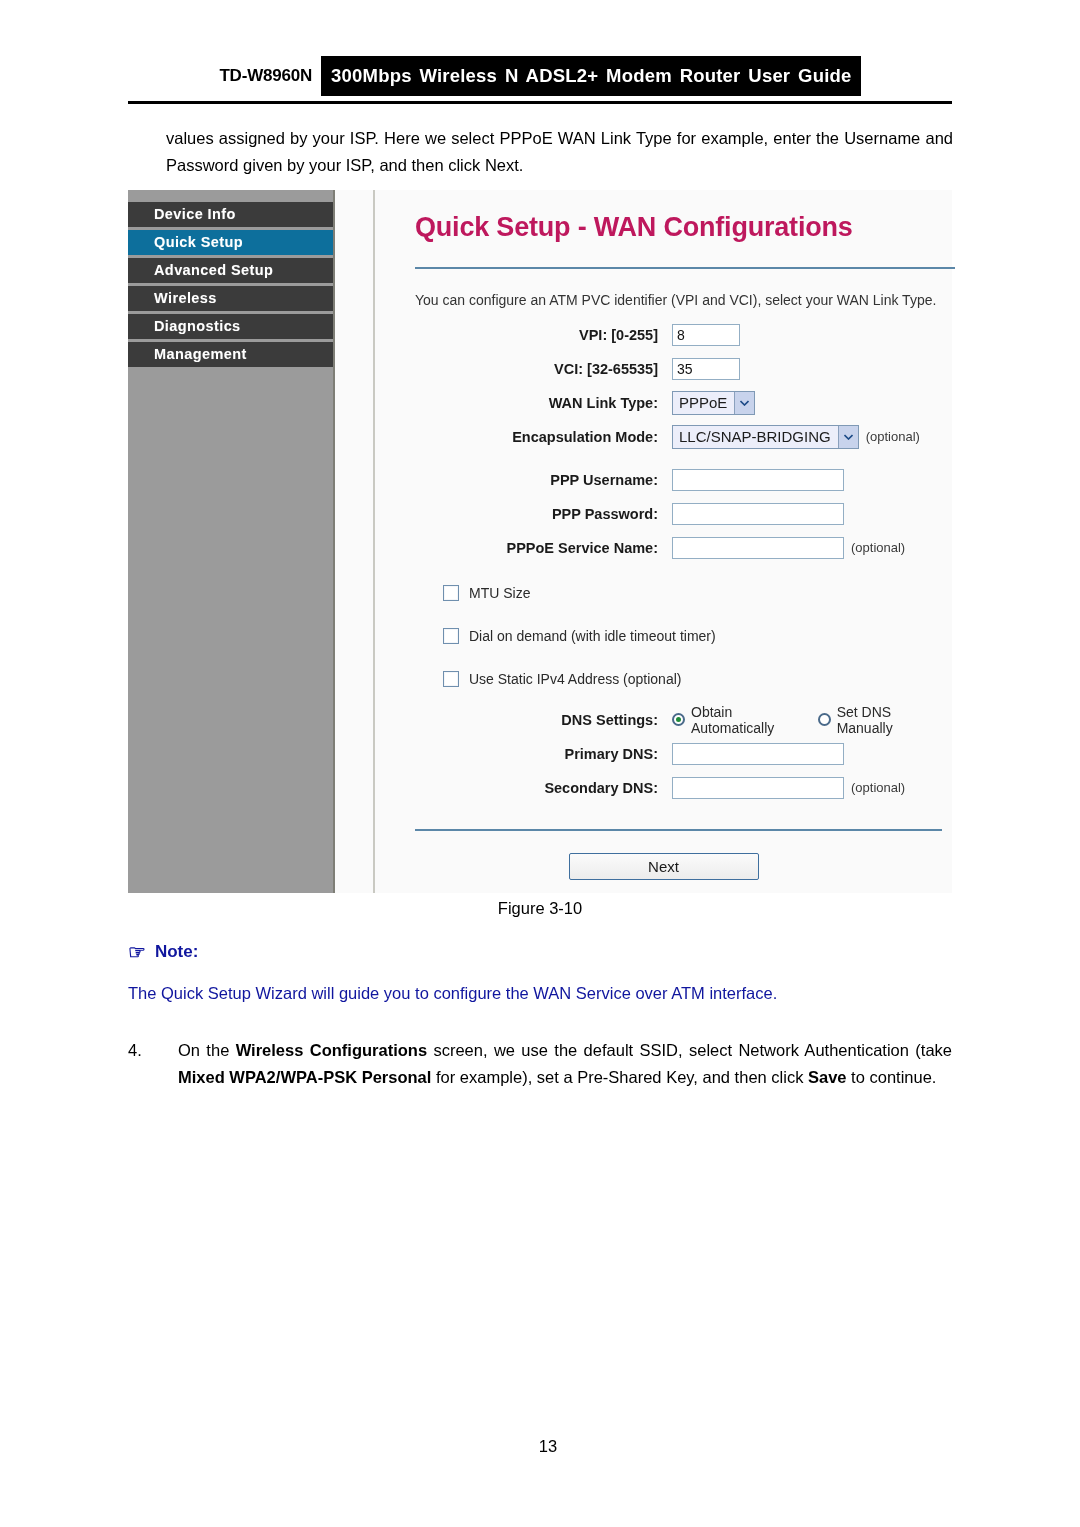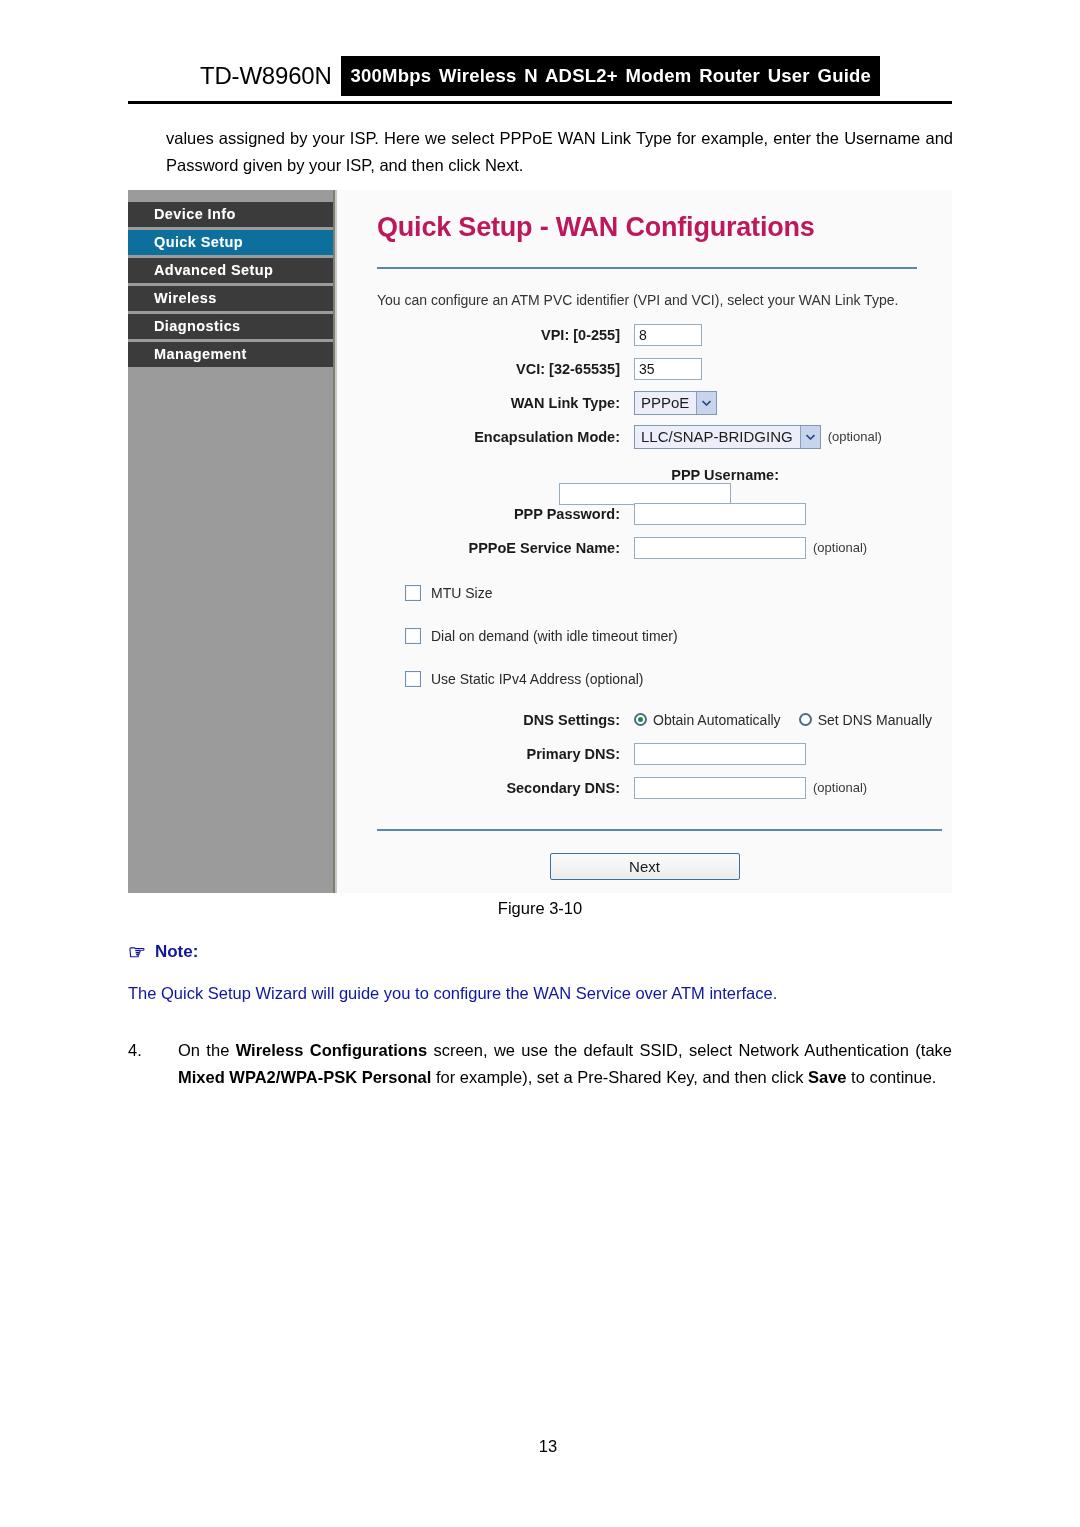--- a/index.html
+++ b/index.html
@@ -23,22 +23,22 @@
     width: 1080px;
     height: 46px;
   }
   .header-inner {
     display: flex;
     align-items: stretch;
     justify-content: center;
     height: 40px;
   }
   .header-model {
-    font-size: 24px;
-    font-weight: normal;
+    font-size: 17px;
+    font-weight: bold;
     letter-spacing: -0.2px;
     display: flex;
     align-items: center;
     padding-right: 9px;
     color: #000;
   }
   .header-bar {
     background: #000;
     color: #fff;
     font-size: 18.5px;
@@ -70,20 +70,21 @@
 
   
   .shot {
     position: absolute;
     left: 128px; top: 190px;
     width: 824px;
     height: 703px;
     background: #fafafa;
     display: flex;
     box-sizing: border-box;
+    gap: 38px;
   }
   .shot-sidebar {
     width: 207px;
     background: #9b9b9b;
     border-right: 2px solid #7e7e76;
     padding-top: 12px;
     box-sizing: border-box;
     flex: none;
   }
   .nav-item {
@@ -402,21 +403,21 @@
             <span class="darrow">
               <svg width="9" height="6" viewBox="0 0 9 6">
                   <path d="M0.5 1 L4.5 5 L8.5 1" fill="none" stroke="#1c4a86" stroke-width="1.6"></path>
                 </svg>
             </span>
           </div>
           <span class="optional">(optional)</span>
         </div>
       </div>
 
-      <div class="frow" style="margin-top:18px;flex-direction:column;">
+      <div class="frow" style="margin-top:18px;">
         <div class="flabel">PPP Username:</div>
         <div class="fctl">
           <input class="tinput w-wide" type="text" value="" style="">
         </div>
       </div>
 
       <div class="frow">
         <div class="flabel">PPP Password:</div>
         <div class="fctl">
           <input class="tinput w-wide" type="password" value="" style="">

